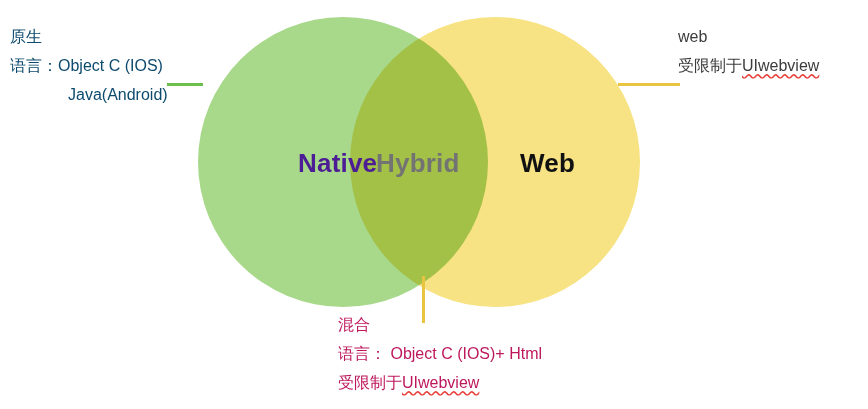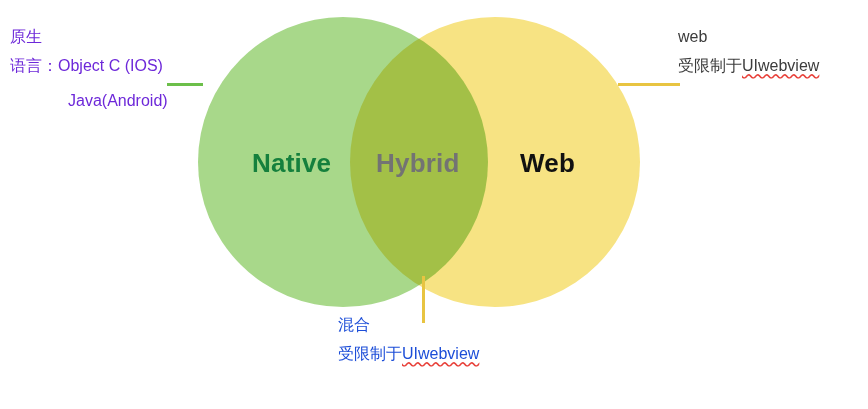--- a/index.html
+++ b/index.html
@@ -87,21 +87,21 @@
 
   
   .ann {
     position: absolute;
     font-size: 16px;
     line-height: 29px;
     color: #3c3c3c;
     white-space: nowrap;
   }
   .ann .row { display: block; }
-  .ann .indent { padding-left: 58px; margin-top: 6px; }
+  .ann .indent { padding-left: 58px; }
 
   #ann-native { left: 10px;  top: 22px; }
   #ann-web    { left: 678px; top: 22px; }
   #ann-hybrid { left: 338px; top: 310px; }
 
   
   .misspell {
     text-decoration: underline wavy #e8413a;
     text-decoration-skip-ink: none;
     text-underline-offset: 2px;
@@ -110,37 +110,38 @@
 </head>
 <body style="background: rgb(255, 255, 255);">
 
 <div id="stage">
 
   <div class="venn-layer">
     <div class="circle" id="circle-native" style="background: rgb(168, 216, 138);"></div>
     <div class="circle" id="circle-web" style="background: rgb(247, 227, 131);"></div>
   </div>
 
-  <div class="venn-label" id="label-native" style="color: #15803d;">Native</div>
+  <div class="venn-label" id="label-native" style="color: #4c1d95; margin-left: 46px;">Native</div>
   <div class="venn-label" id="label-hybrid" style="color: #737373;">Hybrid</div>
   <div class="venn-label" id="label-web" style="color: rgb(17, 17, 17);">Web</div>
 
   <div class="leader" id="leader-native" style="background: rgb(108, 191, 74);"></div>
   <div class="leader" id="leader-web" style="background: rgb(232, 196, 65);"></div>
   <div class="leader" id="leader-hybrid" style="background: rgb(232, 196, 65);"></div>
 
-  <div class="ann" id="ann-native" style="color: #6d28d9;">
+  <div class="ann" id="ann-native" style="color: #0c4a6e;">
     <span class="row">原生</span>
     <span class="row">语言：Object C (IOS)</span>
     <span class="row indent">Java(Android)</span>
   </div>
 
   <div class="ann" id="ann-web" style="color: rgb(60, 60, 60);">
     <span class="row">web</span>
     <span class="row"><span>受限制于</span><span class="misspell">UIwebview</span></span>
   </div>
 
-  <div class="ann" id="ann-hybrid" style="color: #1d4ed8;">
+  <div class="ann" id="ann-hybrid" style="color: #be185d;">
     <span class="row">混合</span>
+    <span class="row">语言： Object C (IOS)+ Html</span>
     <span class="row"><span>受限制于</span><span class="misspell">UIwebview</span></span>
   </div>
 
 </div>
 
 </body></html>

